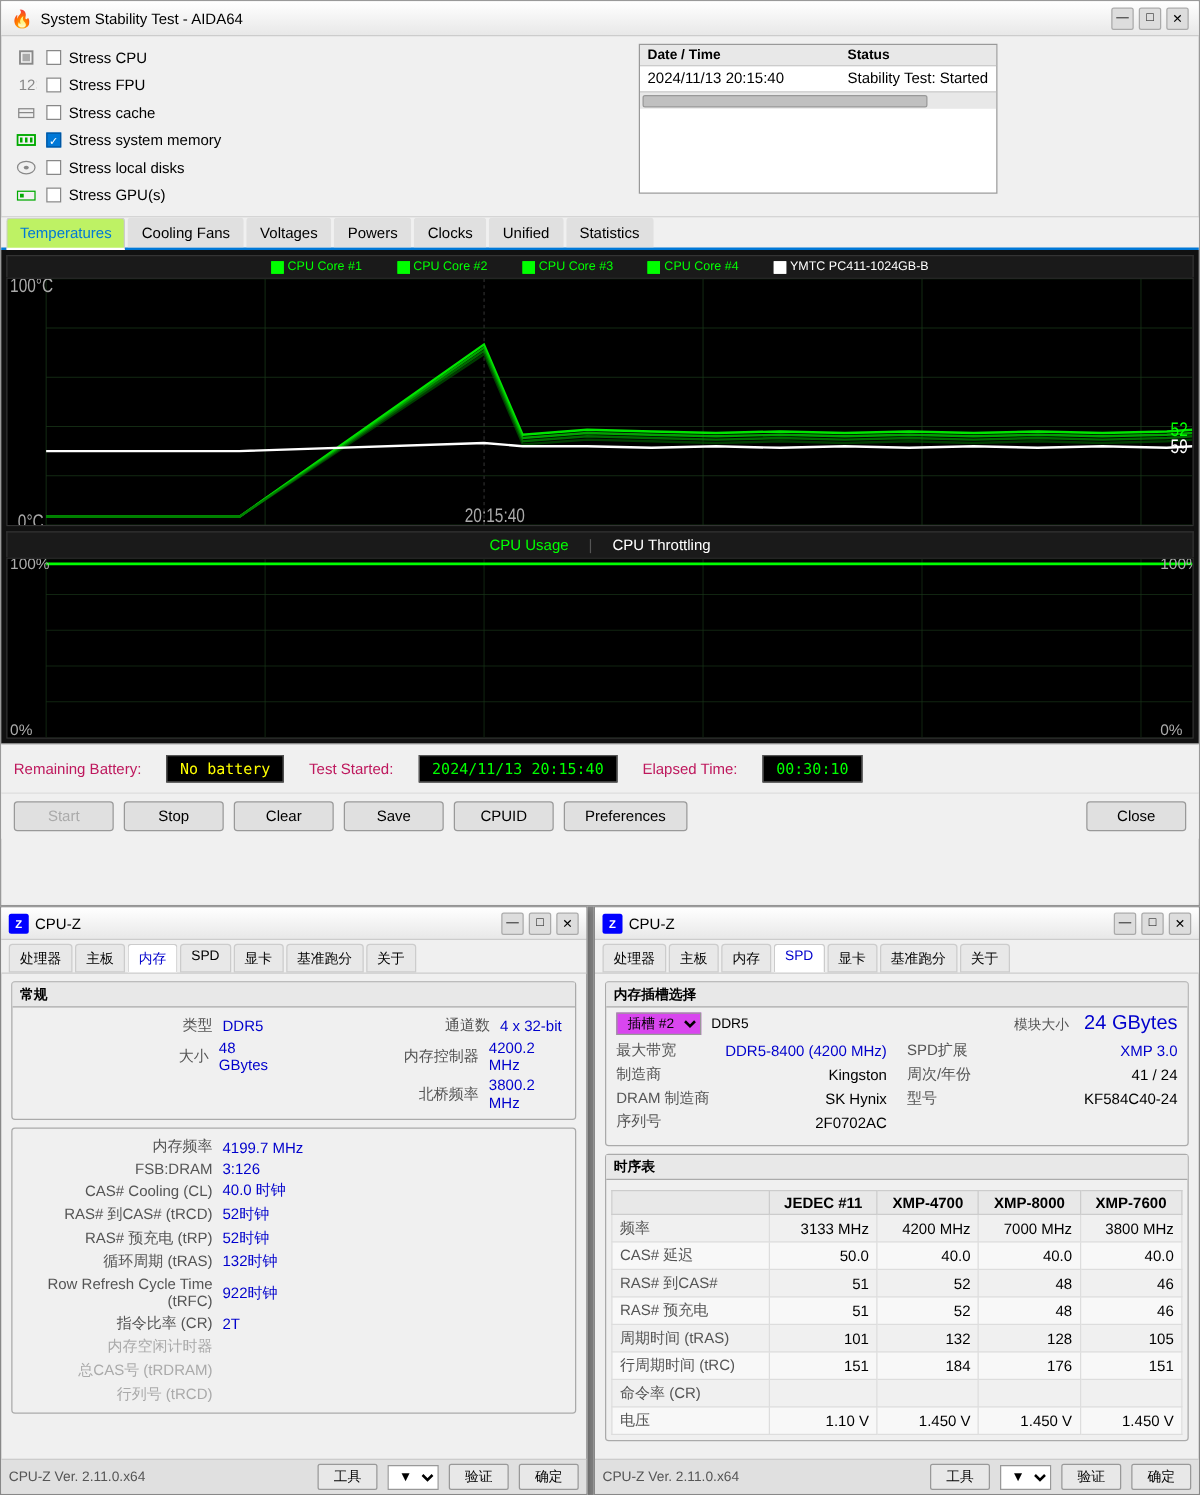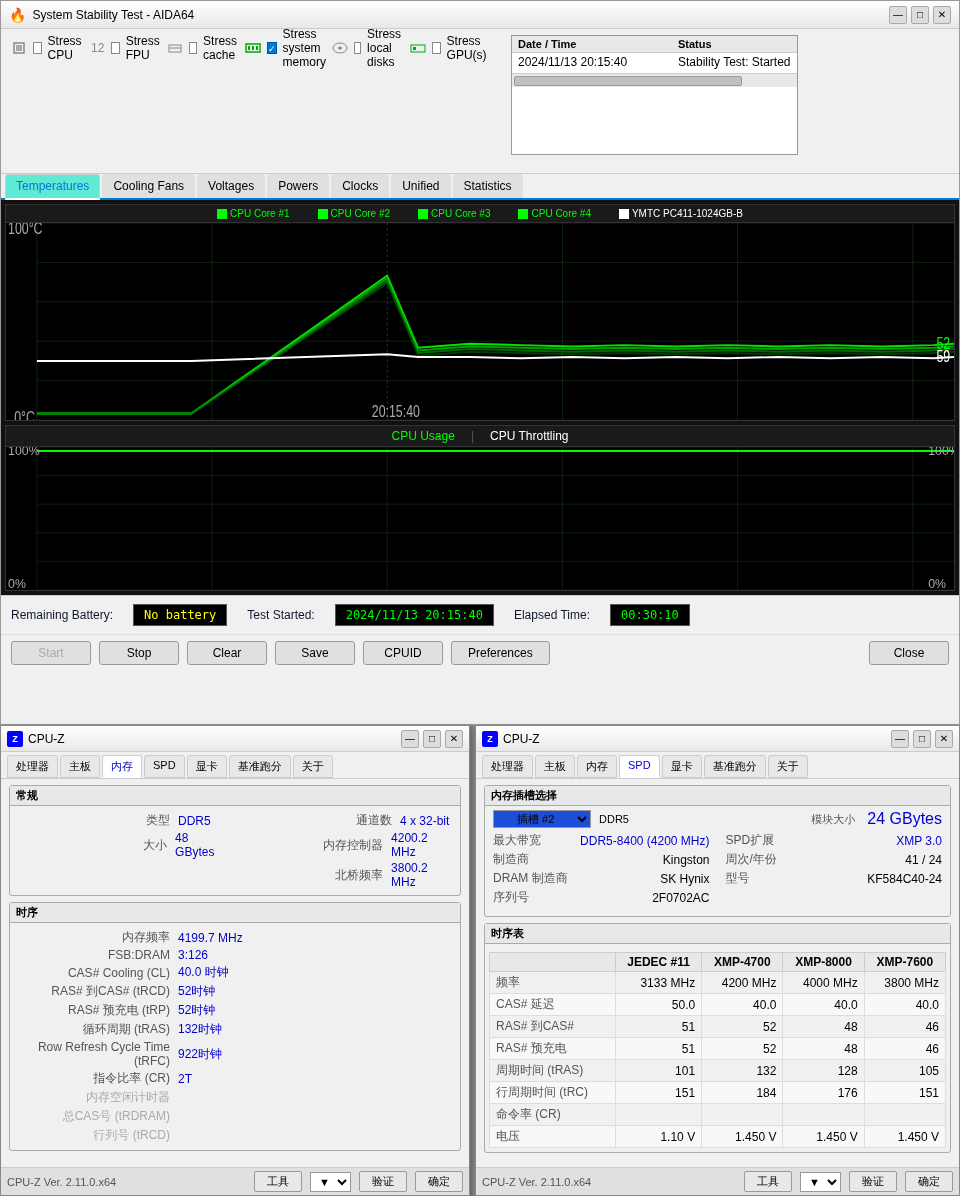--- a/index.html
+++ b/index.html
@@ -51,21 +51,21 @@
       justify-content: center;
       font-size: 10px;
       cursor: pointer;
     }
 
     
     .checkboxes-area {
       display: flex;
       padding: 6px 10px;
       gap: 0;
-      flex-direction: row;
+      flex-direction: column;
       width: 250px;
       float: left;
     }
     .checkbox-row {
       display: flex;
       align-items: center;
       gap: 6px;
       margin: 2px 0;
       height: 22px;
     }
@@ -133,21 +133,21 @@
     .tab {
       padding: 4px 10px;
       cursor: pointer;
       font-size: 12px;
       border: 1px solid transparent;
       margin-right: 2px;
       background: #e0e0e0;
       border-radius: 3px 3px 0 0;
     }
     .tab.active {
-      background: #5eead4;
+      background: #bef264;
       border: 1px solid #ccc;
       border-bottom: 2px solid #fff;
       margin-bottom: -2px;
       color: #0078d7;
     }
 
     
     .charts-area {
       background: #111;
       margin: 0;
@@ -201,21 +201,21 @@
 
     
     .status-bar {
       display: flex;
       align-items: center;
       padding: 8px 10px;
       background: #f0f0f0;
       gap: 20px;
       border-top: 1px solid #ccc;
     }
-    .status-label { font-size: 12px; color: #0f172a; }
+    .status-label { font-size: 12px; color: #be185d; }
     .status-value {
       background: #000;
       color: #0f0;
       padding: 3px 10px;
       font-size: 12px;
       font-family: monospace;
       border: 1px solid #555;
     }
     .status-value.yellow { color: #ff0; }
 
@@ -413,22 +413,22 @@
     }
     .timing-table tr:nth-child(even) td { background: #f8f8f8; }
 
     
     .chart-svg {
       position: absolute;
       top: 0; left: 0; width: 100%; height: 100%;
     }
     .slot-select {
       border: 1px solid #999;
-      background: #1d4ed8;
-      padding: 1px 19px;
+      background: #d946ef;
+      padding: 1px 4px;
       font-size: 11px;
     }
     .spd-info-grid {
       display: grid;
       grid-template-columns: 1fr 1fr;
       gap: 2px 16px;
       font-size: 11px;
       margin-bottom: 6px;
     }
     .spd-row {
@@ -712,21 +712,20 @@
             <div class="info-row">
               <span class="info-label">北桥频率</span>
               <span class="info-value">3800.2 MHz</span>
             </div>
           </div>
         </div>
       </div>
     </div>
 
     <div class="section-box">
-      <div class="section-title">时序</div>
       <div class="section-body">
         <div class="info-row">
           <span class="info-label">内存频率</span>
           <span class="info-value">4199.7 MHz</span>
         </div>
         <div class="info-row">
           <span class="info-label">FSB:DRAM</span>
           <span class="info-value">3:126</span>
         </div>
         <div class="info-row">
@@ -862,21 +861,21 @@
               <th>XMP-4700</th>
               <th>XMP-8000</th>
               <th>XMP-7600</th>
             </tr>
           </thead>
           <tbody>
             <tr>
               <td>频率</td>
               <td>3133 MHz</td>
               <td>4200 MHz</td>
-              <td>4000 MHz</td>
+              <td>7000 MHz</td>
               <td>3800 MHz</td>
             </tr>
             <tr>
               <td>CAS# 延迟</td>
               <td>50.0</td>
               <td>40.0</td>
               <td>40.0</td>
               <td>40.0</td>
             </tr>
             <tr>

